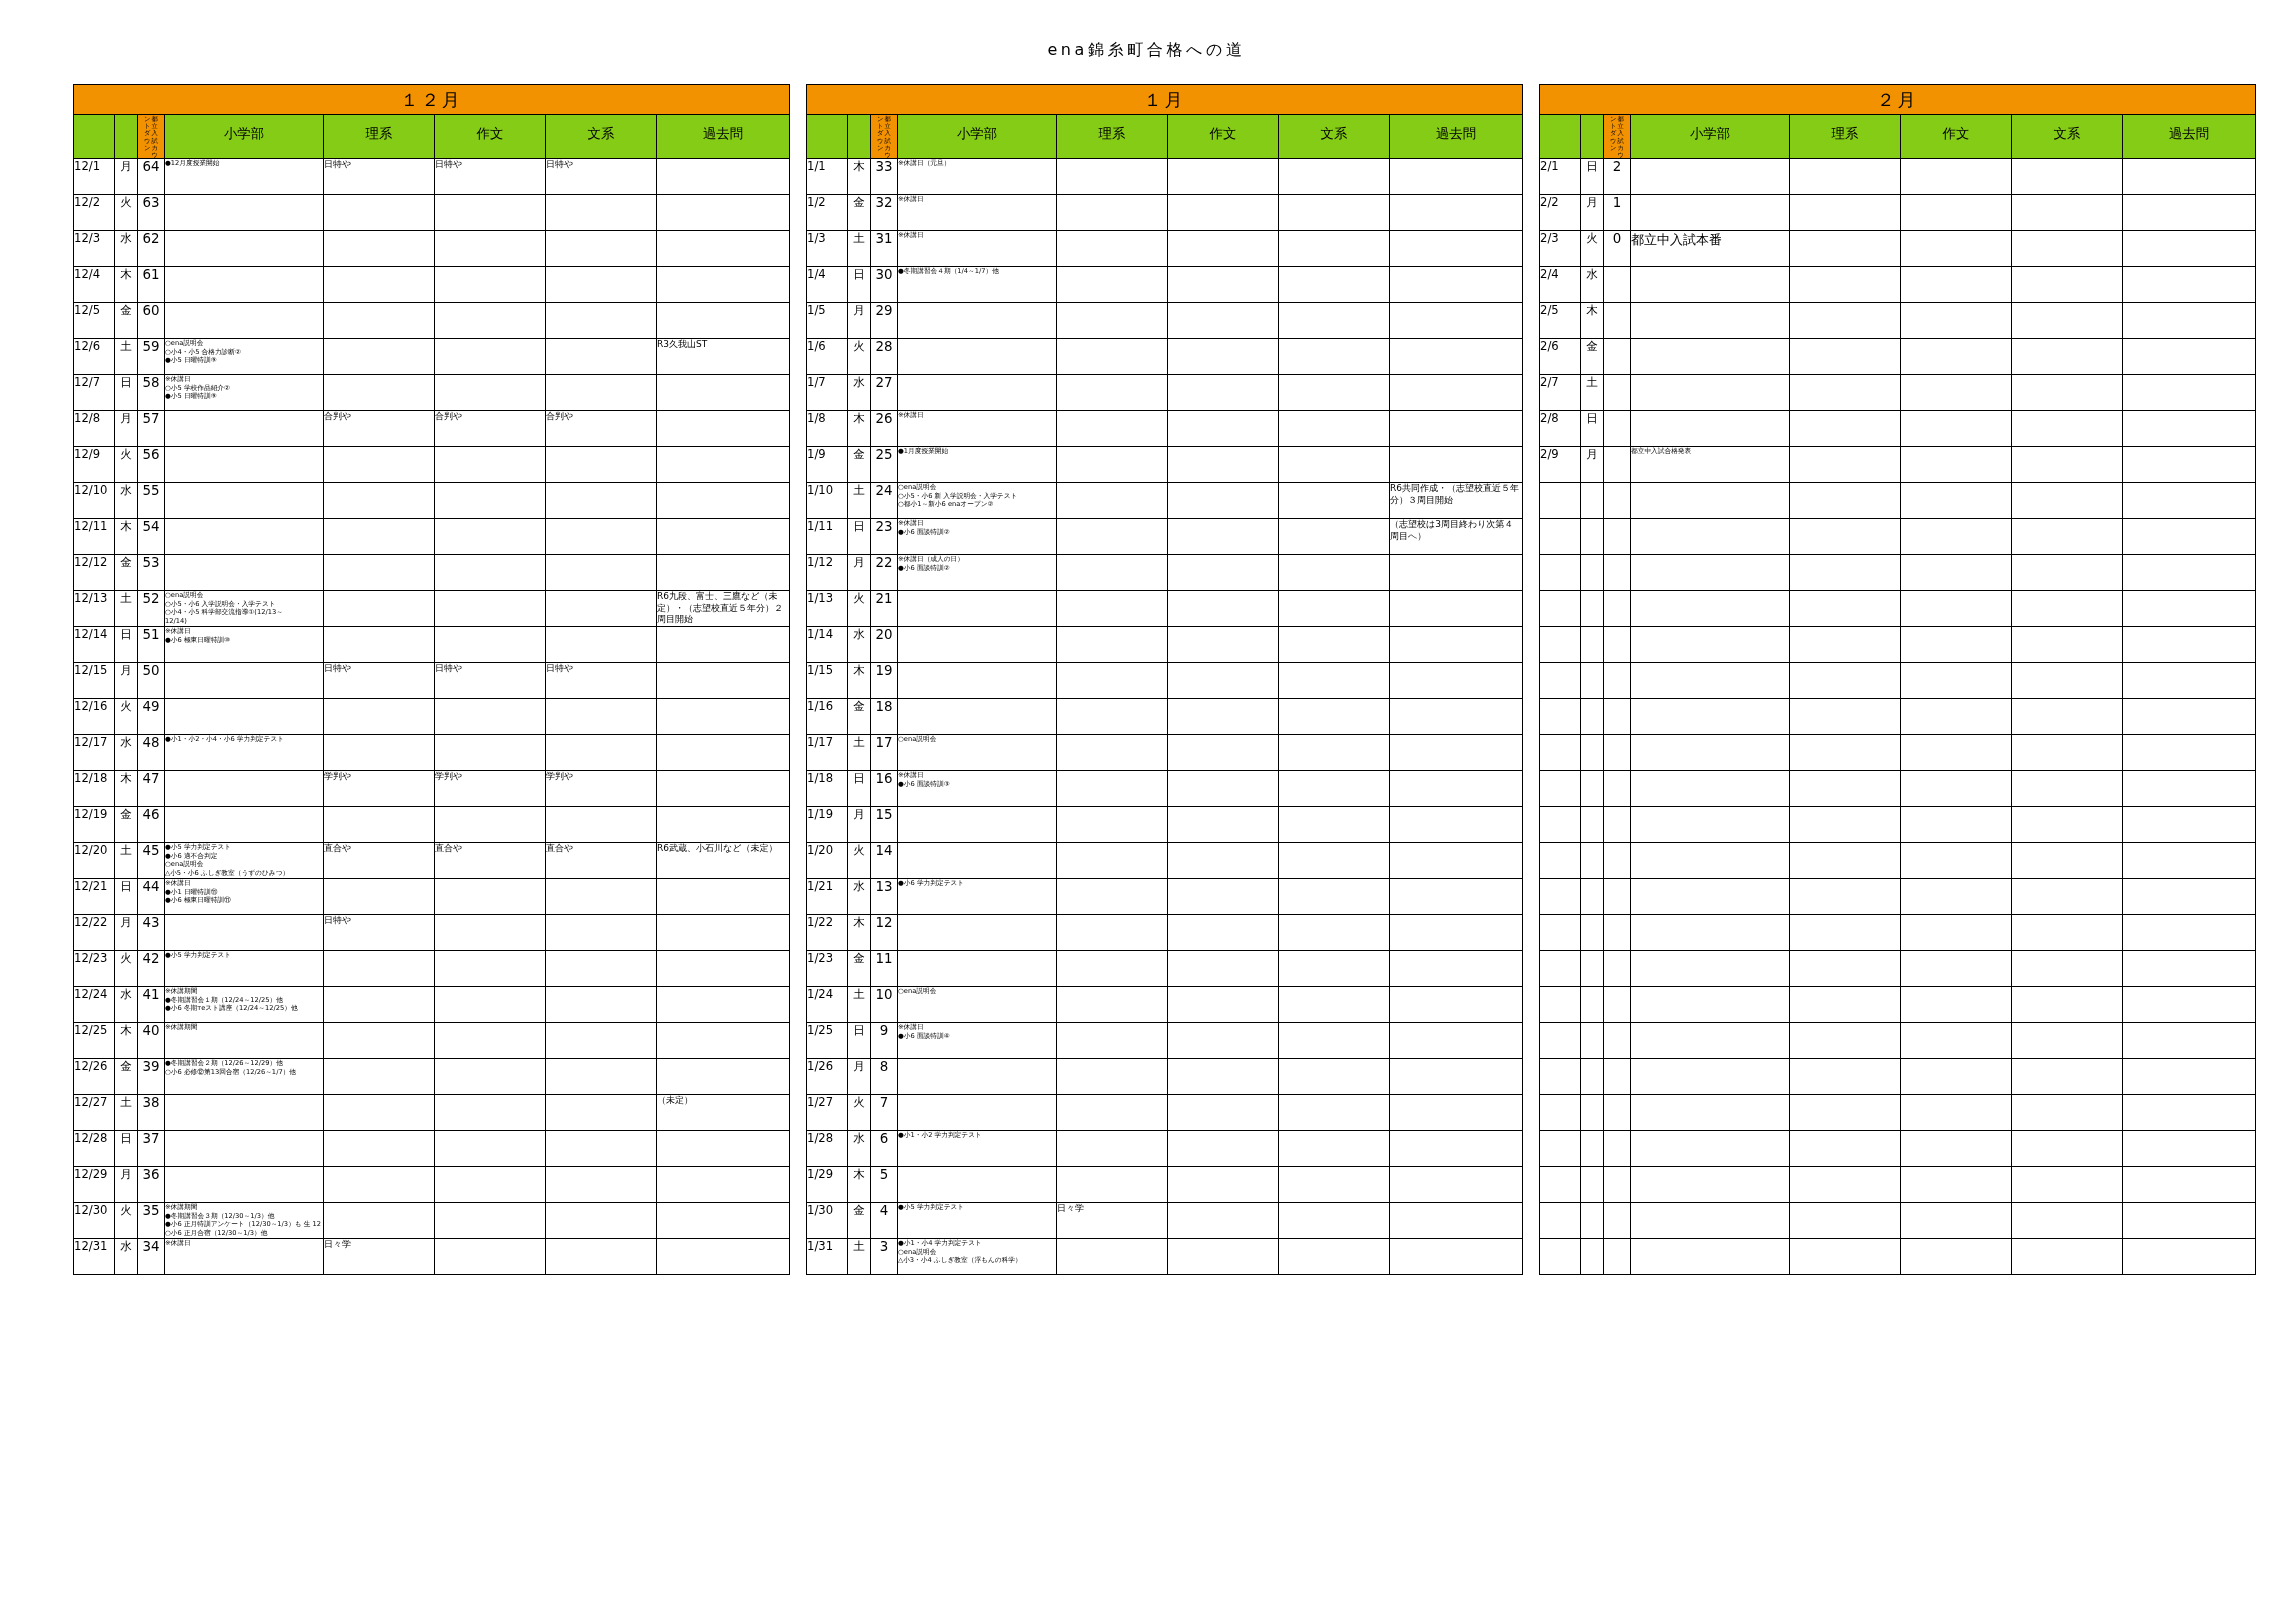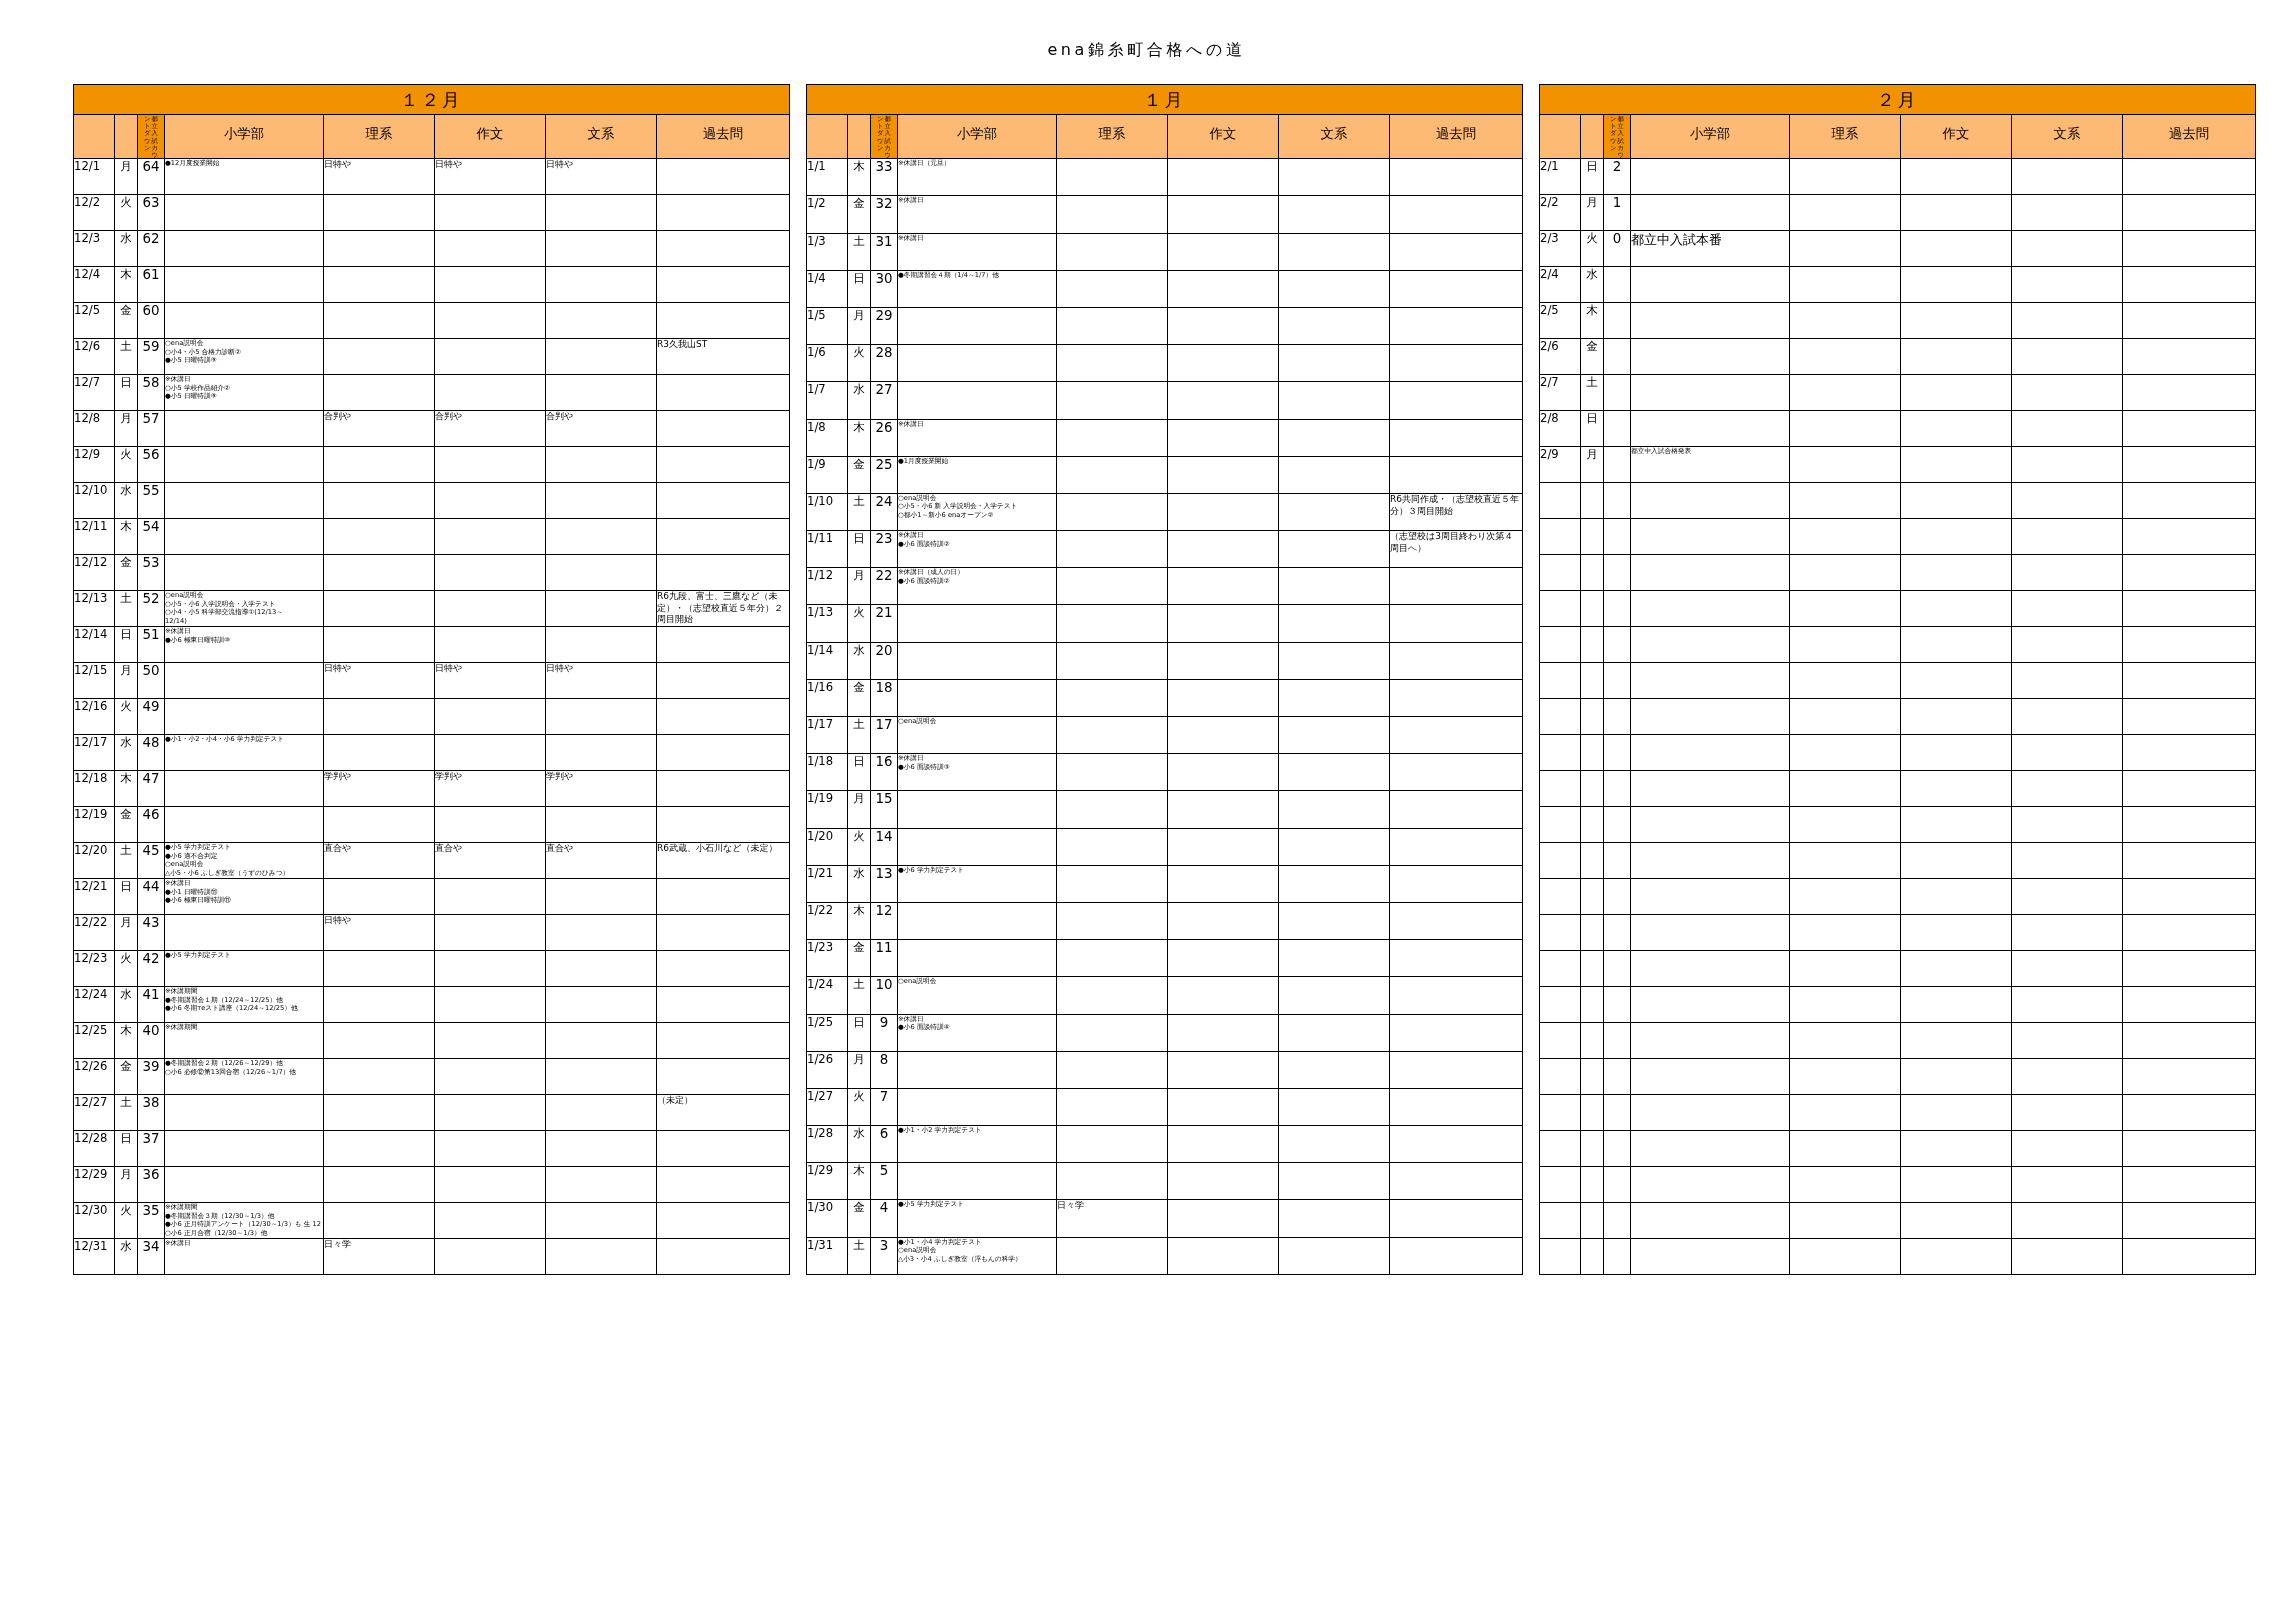--- a/index.html
+++ b/index.html
@@ -50,21 +50,21 @@
     background: #f39200;
     text-align: center;
     font-size: 18px;
     letter-spacing: 2.7px;
     height: 29px;
     line-height: 29px;
     font-family: "DejaVu Sans", sans-serif;
     color: #000;
   }
   .hdr {
-    background: #fdba74;
+    background: #84cc16;
     text-align: center;
     font-size: 13.4px;
     height: 38px;
     font-family: "DejaVu Sans", sans-serif;
     color: #000;
     line-height: 38px;
   }
   .hdr-vert {
     background: #f39200;
     font-size: 6.3px;
@@ -782,20 +782,32 @@
               <td class="c-count">20</td>
               <td class="c-note">
                 <div class="blk"></div>
               </td>
               <td class="c-note-md"></td>
               <td class="c-note-md"></td>
               <td class="c-note-md"></td>
               <td class="c-note-md"></td>
             </tr>
             <tr class="row">
+              <td class="c-date">1/15</td>
+              <td class="c-dow">木</td>
+              <td class="c-count">19</td>
+              <td class="c-note">
+                <div class="blk"></div>
+              </td>
+              <td class="c-note-md"></td>
+              <td class="c-note-md"></td>
+              <td class="c-note-md"></td>
+              <td class="c-note-md"></td>
+            </tr>
+            <tr class="row">
               <td class="c-date">1/16</td>
               <td class="c-dow">金</td>
               <td class="c-count">18</td>
               <td class="c-note">
                 <div class="blk"></div>
               </td>
               <td class="c-note-md"></td>
               <td class="c-note-md"></td>
               <td class="c-note-md"></td>
               <td class="c-note-md"></td>

